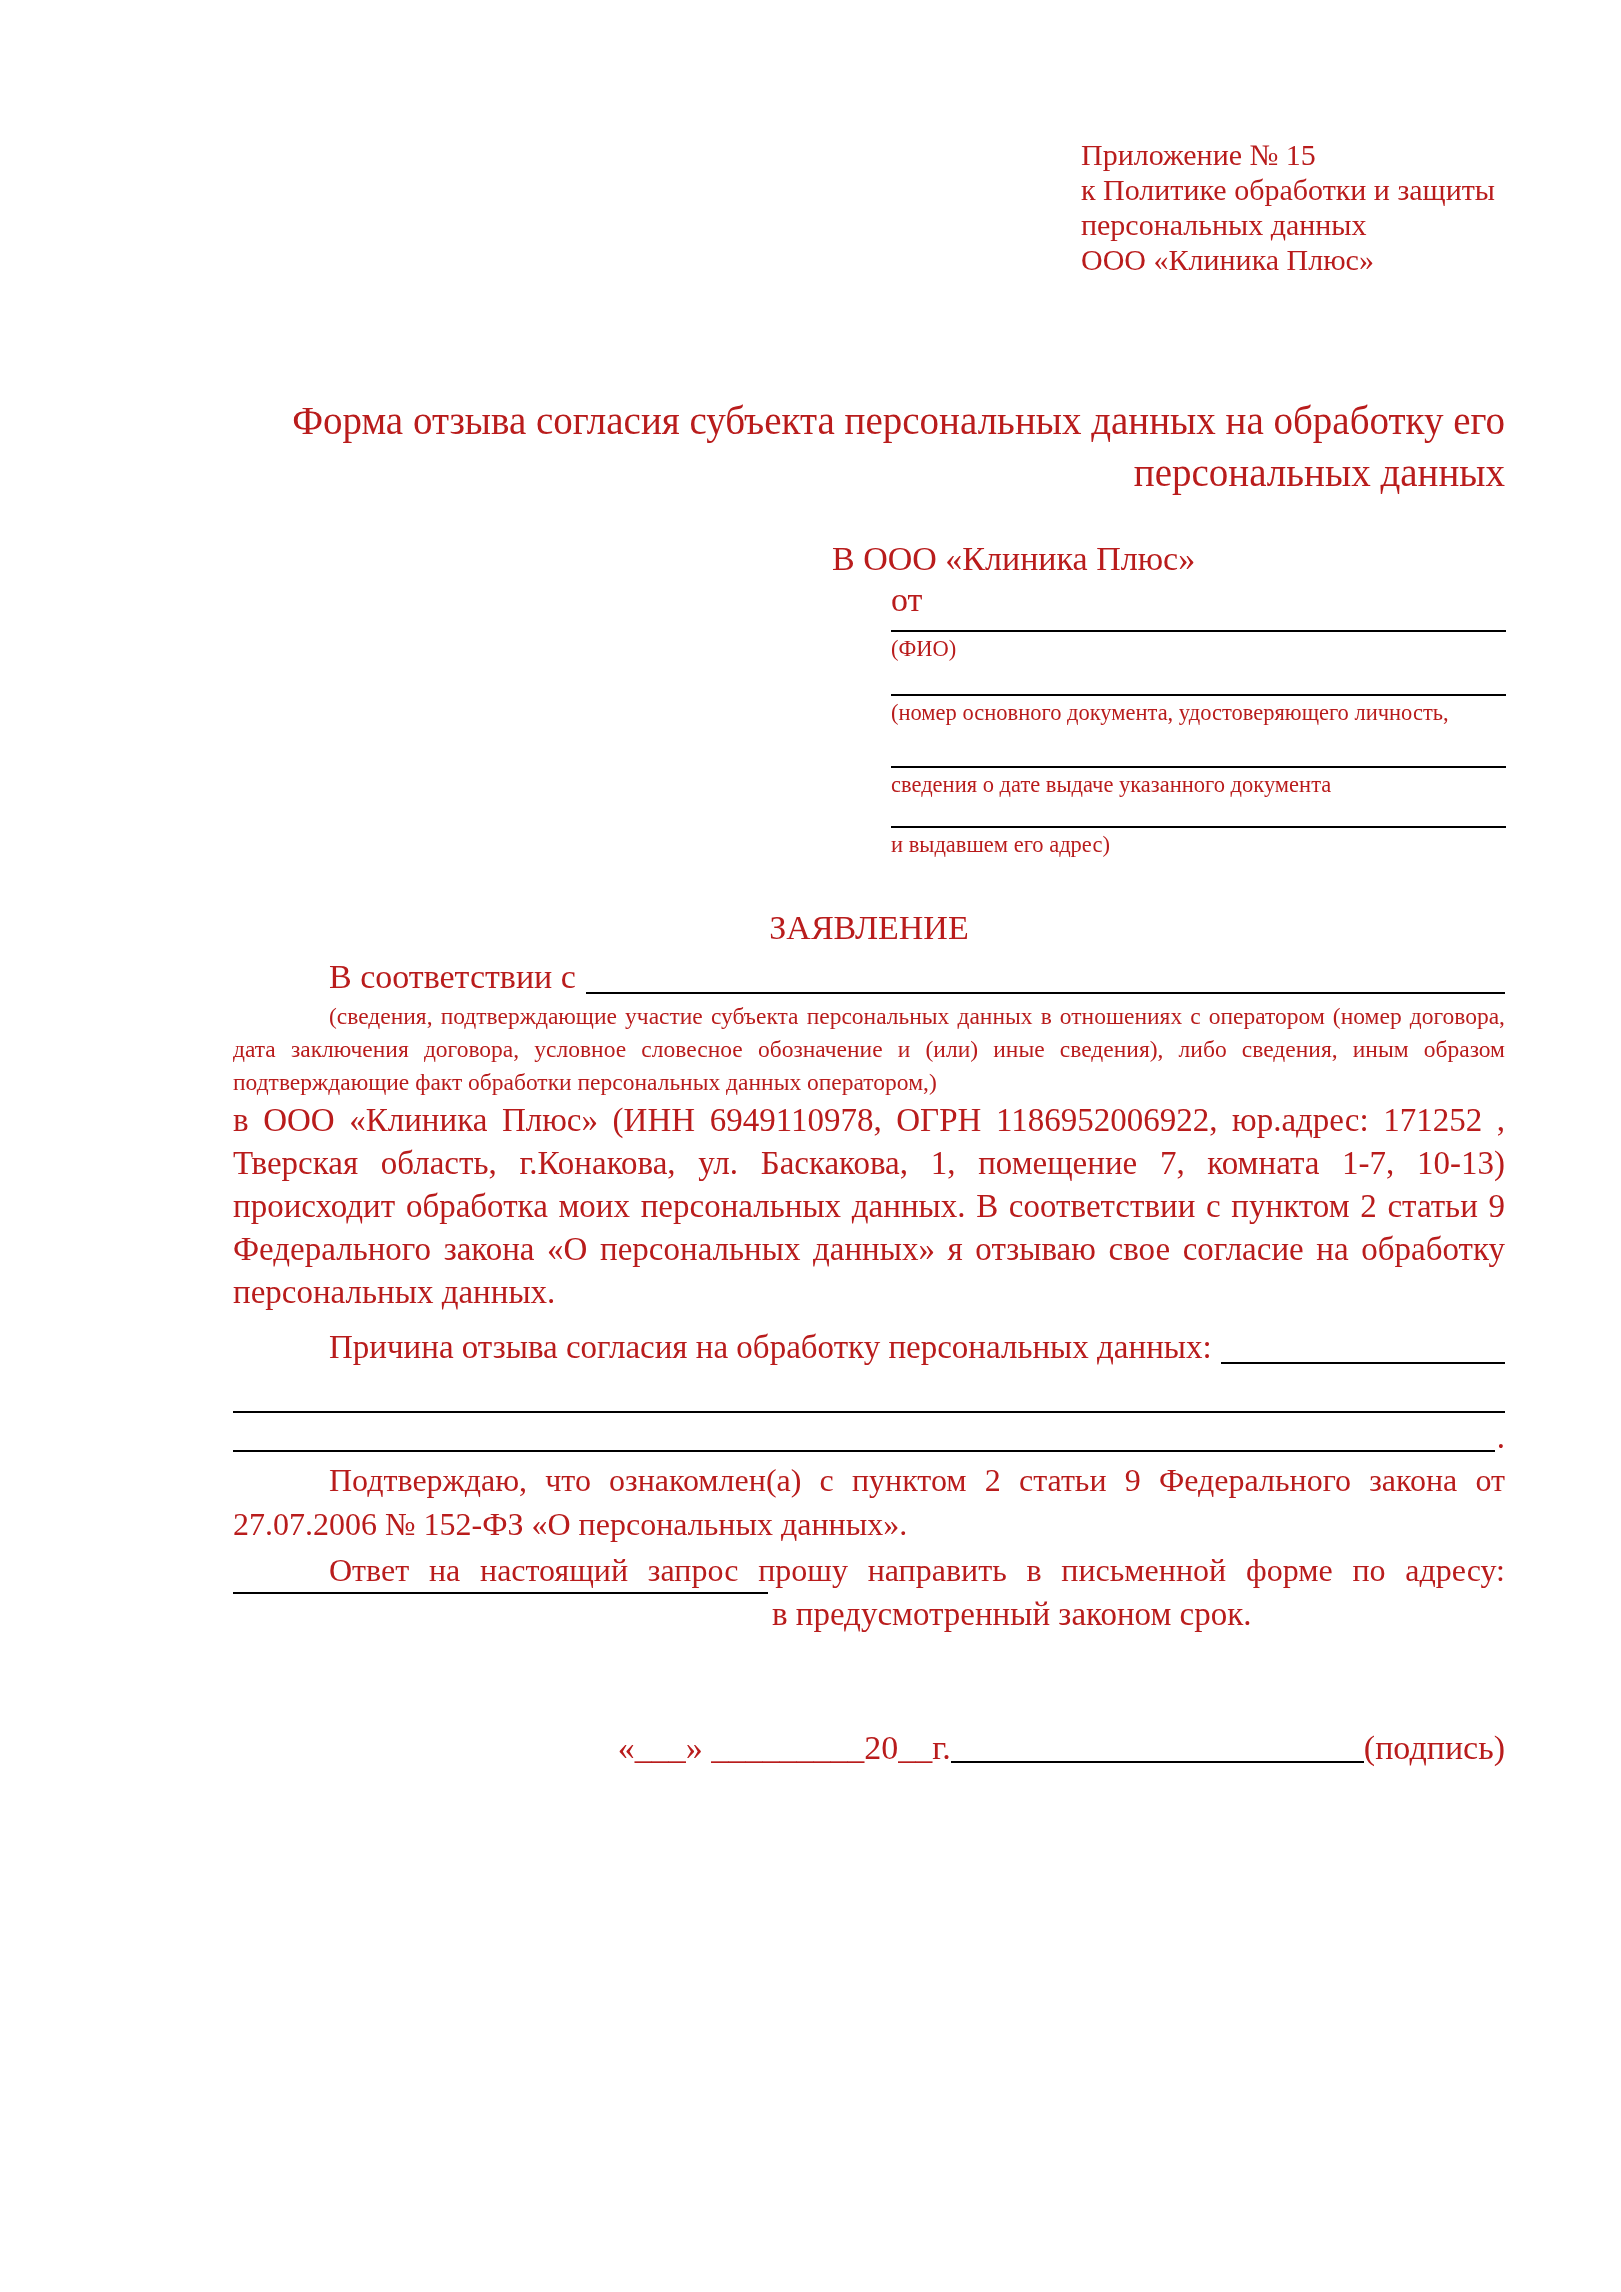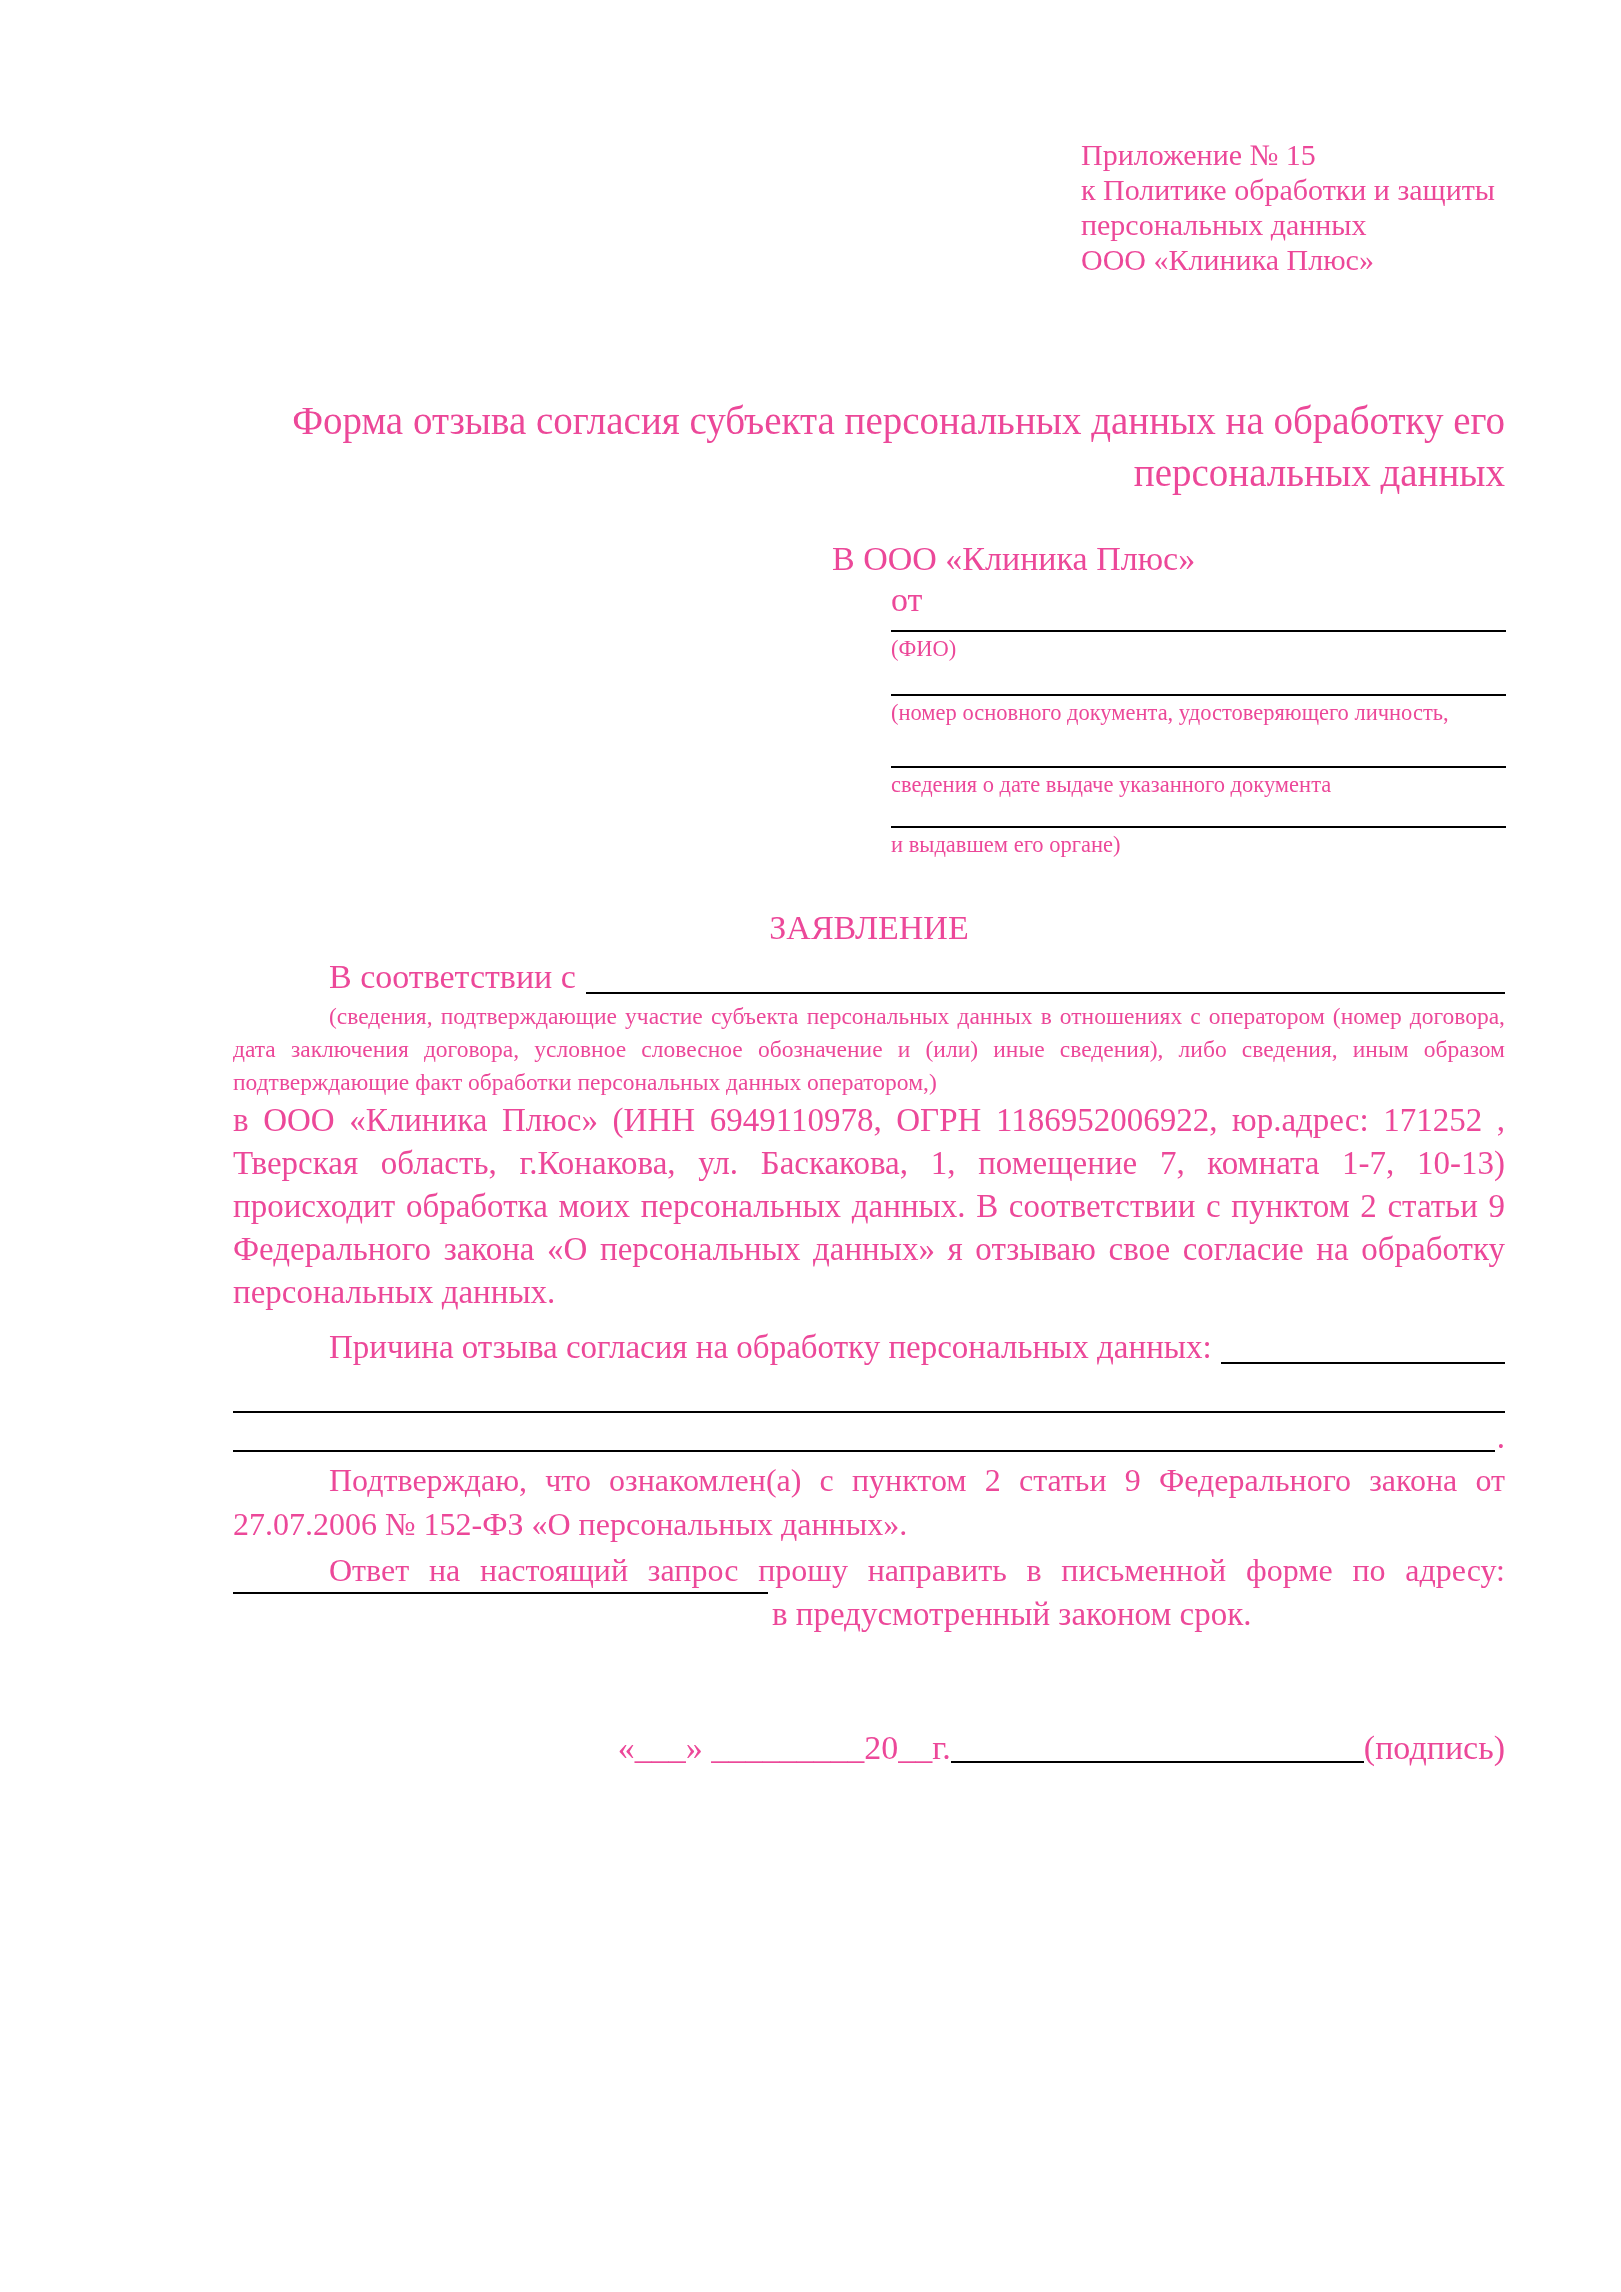--- a/index.html
+++ b/index.html
@@ -1,21 +1,21 @@
 <!DOCTYPE html>
 <html><head>
 <meta charset="utf-8">
 <style>
   html,body { margin:0; padding:0; background:#888; }
   .page {
     position:relative;
     width:1621px; height:2293px;
     margin:0 auto;
     background:#ffffff;
-    color:#ec4899;
+    color:#b91c1c;
     font-family:"Liberation Serif","DejaVu Serif",serif;
     box-sizing:border-box;
     padding:137px 116px 0 233px;
     overflow:hidden;
   }
   .content { width:1272px; }
 
   
   .header-block { margin-left:848px; font-size:30px; line-height:35px; white-space:nowrap; }
 
@@ -104,21 +104,21 @@
         <div class="caption">(номер основного документа, удостоверяющего личность,</div>
       </div>
 
       <div class="blank b3">
         <div class="line"></div>
         <div class="caption">сведения о дате выдаче указанного документа</div>
       </div>
 
       <div class="blank b4">
         <div class="line"></div>
-        <div class="caption">и выдавшем его органе)</div>
+        <div class="caption">и выдавшем его адрес)</div>
       </div>
     </div>
 
     <div class="statement-heading">ЗАЯВЛЕНИЕ</div>
 
     <div class="intro-row row-flex">
       <span class="prefix">В соответствии с</span>
       <span class="fill-line"></span>
     </div>
 

